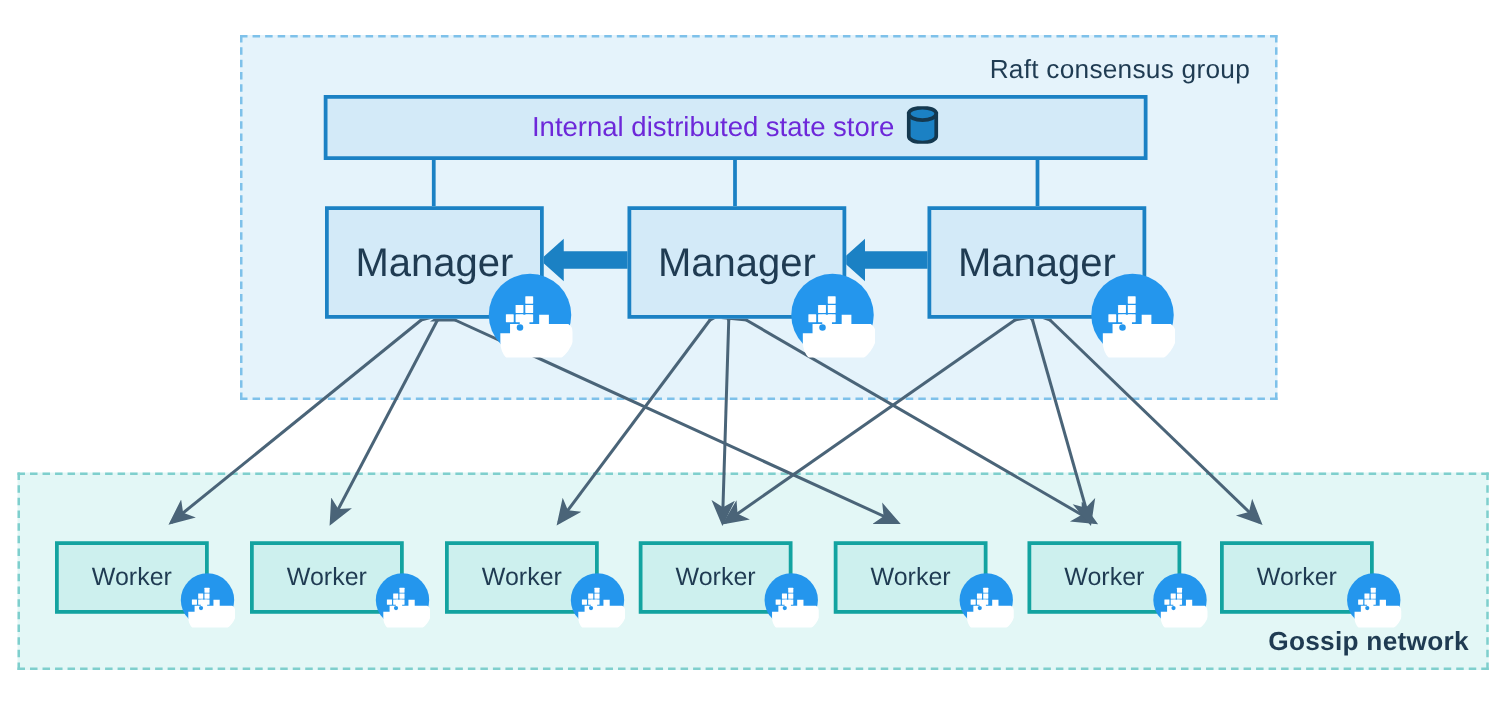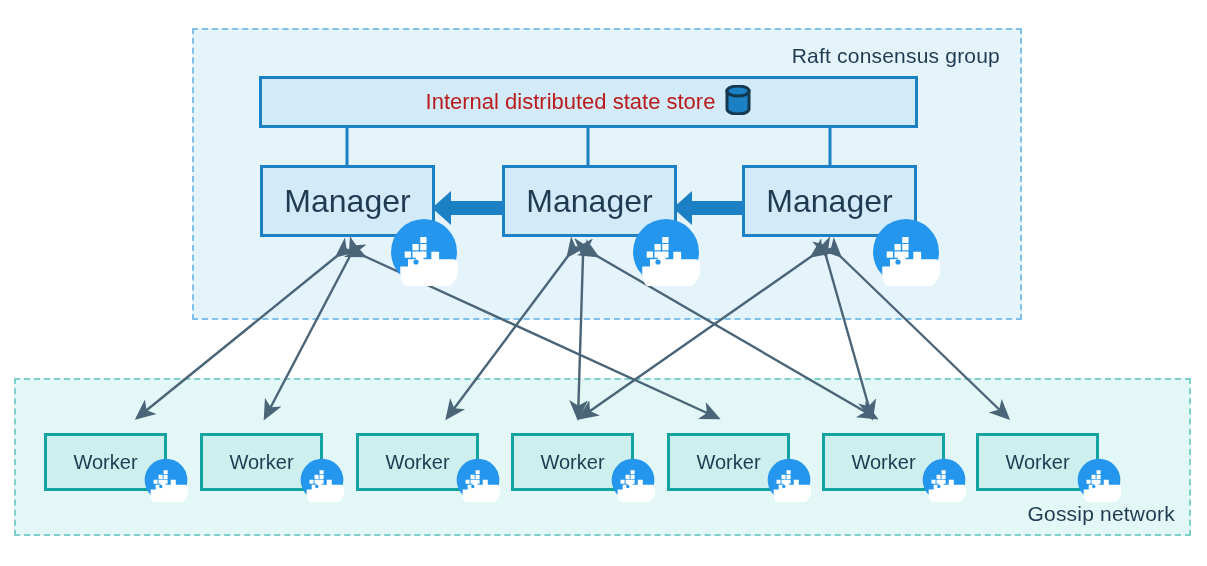--- a/index.html
+++ b/index.html
@@ -27,36 +27,36 @@
     background:#e3f7f6;border:2px dashed #7fcfcd;
   }
   .group-label{
     position:absolute;
     color:#1f3b52;
     font-size:21px;
     white-space:nowrap;
     letter-spacing:.2px;
   }
   .label-raft{right:20px;top:14px;}
-  .label-gossip{right:14px;bottom:8px;}
+  .label-gossip{right:14px;bottom:8px;font-weight:bold;}
 
   
   .store-box{
     left:259px;top:76px;width:659px;height:52px;
     background:#d3eaf8;border:3px solid #1b81c4;
     display:flex;align-items:center;justify-content:center;
     gap:10px;
   }
   .store-text{
-    color:#b91c1c;font-size:22px;white-space:nowrap;text-align:right;
+    color:#6d28d9;font-size:22px;white-space:nowrap;text-align:right;
   }
 
   
   .mgr-box{
-    top:165px;width:175px;height:72px;
+    top:165px;width:175px;height:90px;
     background:#d3eaf8;border:3px solid #1b81c4;
     display:flex;align-items:center;justify-content:center;
   }
   .mgr-text{color:#1f3b52;font-size:32px;white-space:nowrap;}
 
   
   .wk-box{
     top:433px;width:123px;height:58px;
     background:#cdf0ee;border:3px solid #13a3a0;
     display:flex;align-items:center;justify-content:center;

